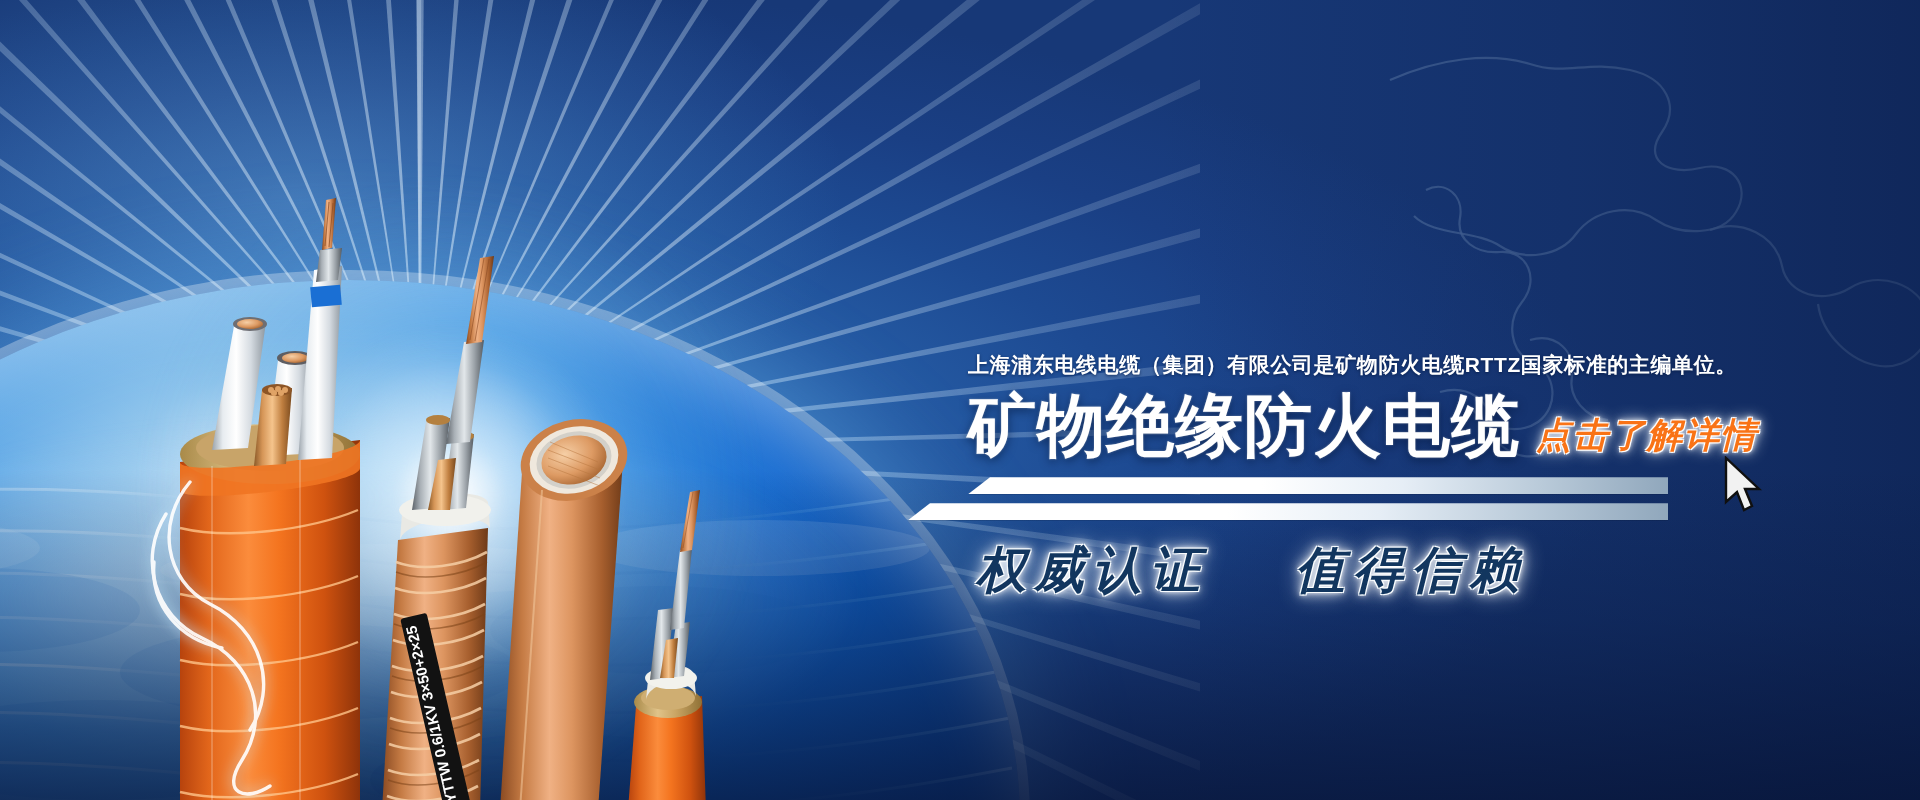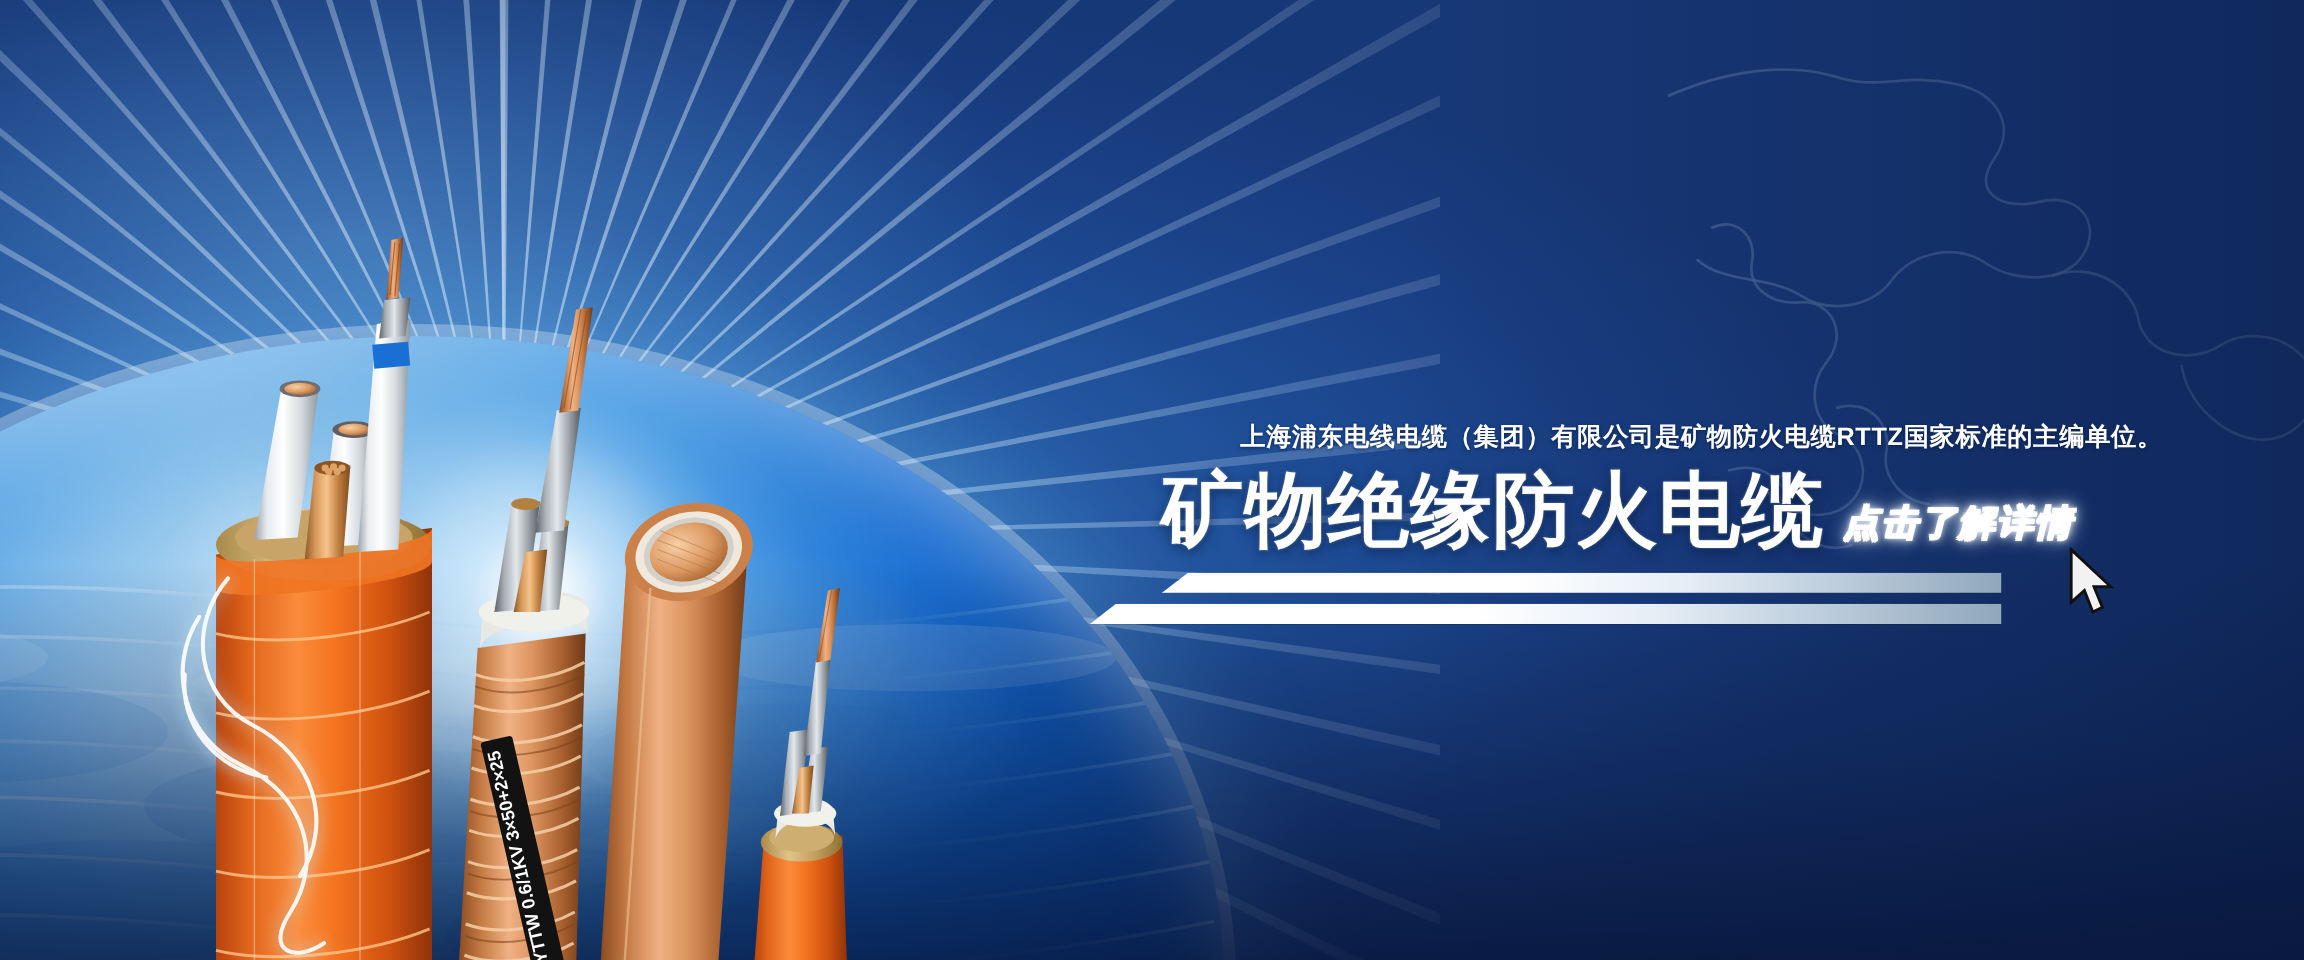--- a/index.html
+++ b/index.html
@@ -71,39 +71,39 @@
   }
 
   
   .cables{position:absolute;left:150px;top:210px;width:640px;height:600px;}
   .cables svg{display:block;width:100%;height:100%;overflow:visible;}
 
   .wire-glow{position:absolute;left:150px;top:430px;width:420px;height:380px;pointer-events:none;}
   .wire-glow svg{width:100%;height:100%;display:block;overflow:visible;}
 
   
-  .textblock{position:absolute;left:968px;top:352px;width:900px;text-align:center;}
+  .textblock{position:absolute;left:968px;top:352px;width:900px;}
 
   .tagline{
     color:#ffffff;font-size:21px;line-height:1.2;letter-spacing:.6px;
     font-weight:700;white-space:nowrap;
     text-shadow:0 1px 3px rgba(5,25,65,.75);
   }
 
   .headline{
     margin-top:14px;
     display:flex;align-items:flex-end;gap:16px;white-space:nowrap;
   }
   .headline-main{
     color:#ffffff;font-size:68px;line-height:1;font-weight:900;
     letter-spacing:1px;
     text-shadow:0 3px 10px rgba(4,22,58,.60), 0 0 2px rgba(255,255,255,.5);
   }
   .cta{
-    position:relative;color:#ffffff;font-size:30px;font-weight:900;
+    position:relative;color:#f97316;font-size:35px;font-weight:900;
     letter-spacing:2px;line-height:1;padding-bottom:7px;font-style:italic;
     text-shadow:
       0 0 4px #ffffff, 0 0 9px #ffffff, 0 0 16px #e6f2ff,
       1px 1px 0 #ffffff, -1px -1px 0 #ffffff, 1px -1px 0 #ffffff, -1px 1px 0 #ffffff;
     cursor:pointer;
   }
 
   
   .bars{position:relative;margin-top:18px;height:56px;width:860px;}
   .bar{
@@ -475,20 +475,25 @@
     <div class="headline">
       <span class="headline-main">矿物绝缘防火电缆</span>
       <span class="cta">点击了解详情</span>
     </div>
 
     <div class="bars">
       <div class="bar bar-top"></div>
       <div class="bar bar-bottom"></div>
     </div>
 
+    <div class="slogan">
+      <span>权威认证</span>
+      <span style="display:inline-block;width:46px"></span>
+      <span>值得信赖</span>
+    </div>
   </div>
 
   <div class="cursor">
     <svg viewBox="0 0 46 62">
       <path d="M4,2 L4,46 L15,36 L22,54 L30,50 L23,33 L37,33 Z" fill="#f2f2f2" stroke="#101010" stroke-width="2.4" stroke-linejoin="miter"></path>
     </svg>
   </div>
 
 </div>
 

